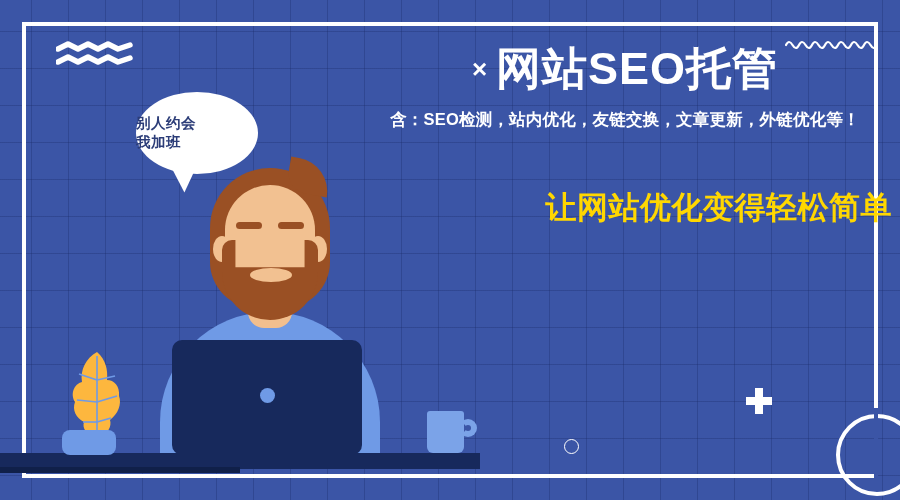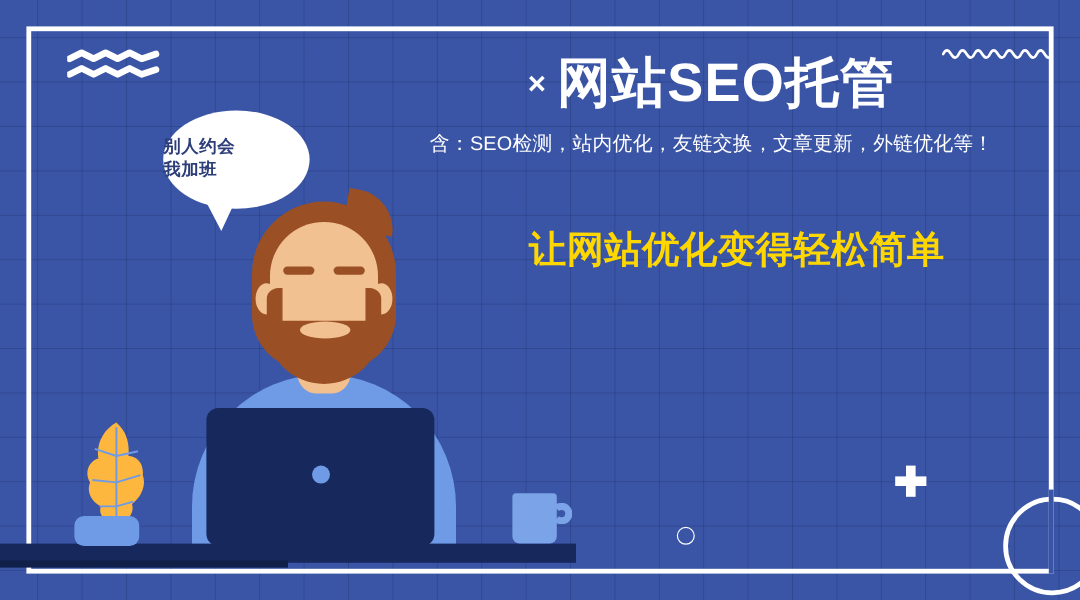--- a/index.html
+++ b/index.html
@@ -54,40 +54,40 @@
     position:absolute; left:564px; top:439px;
     width:15px; height:15px; border:1.6px solid #ffffff; border-radius:50%;
   }
   .ring-corner{
     position:absolute; left:836px; top:414px;
     width:82px; height:82px; border:4px solid #ffffff; border-radius:50%;
   }
 
   
   .headline{
-    position:absolute; left:323px; top:42px; width:540px;
+    position:absolute; left:355px; top:42px; width:540px;
     text-align:center; color:#ffffff;
   }
   .headline .title{
     font-size:45px; font-weight:bold; line-height:1.18; letter-spacing:1px;
     white-space:nowrap;
   }
   .headline .title .x{
     font-size:26px; font-weight:bold; vertical-align:6px; margin-right:8px;
   }
   .headline .sub{
     margin-top:14px;
-    font-size:16.5px; font-weight:normal; color:#ffffff; white-space:nowrap;
+    font-size:16.5px; font-weight:bold; color:#ffffff; white-space:nowrap;
     letter-spacing:.2px;
   }
 
   
   .slogan{
     position:absolute; left:336px; top:192px; width:556px;
-    text-align:center;
+    text-align:right;
   }
   .slogan div{
     color:#ffd700; font-size:31px; font-weight:bold;
     line-height:1; margin-bottom:36px; white-space:nowrap;
     letter-spacing:.5px;
   }
   .slogan div:last-child{ margin-bottom:0; }
 
   
   .bubble{

